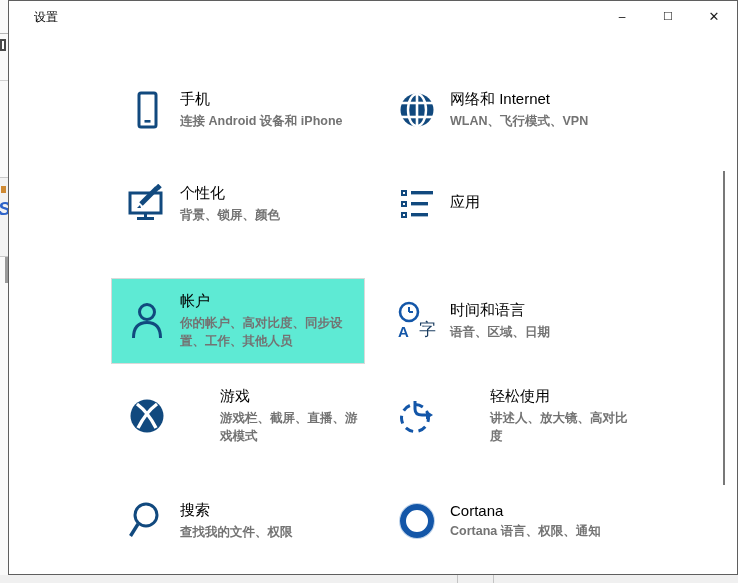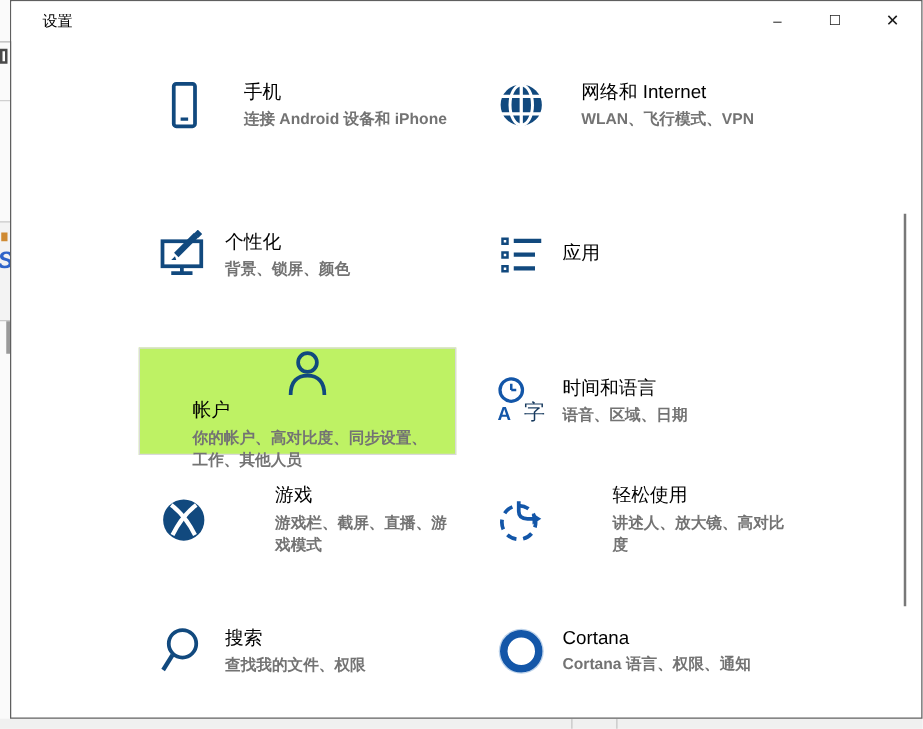--- a/index.html
+++ b/index.html
@@ -28,24 +28,24 @@
   .title-text { position:absolute; left:13px; top:0; line-height:32px; font-size:12px; color:#000;margin-left:12px; }
   .win-controls { position:absolute; right:0; top:0; height:32px; display:flex; }
   .win-btn { width:46px; height:31px; display:flex; align-items:center; justify-content:center;
     font-size:12px; color:#1a1a1a; cursor:default; }
   .win-btn.max { font-size:11px; }
   .win-btn.close { font-size:13px; }
 
   
   .tile { position:absolute; width:254px; height:86px; display:flex; align-items:center;
     border:1px solid transparent; padding-left:15px; }
-  .tile.highlight { border:1px solid #d9d9d9; background:#bef264;flex-direction:column; }
+  .tile.highlight { border:1px solid #d9d9d9; background:#5eead4; }
   .col1 { left:102px; }
   .col2 { left:372px; }
-  .row1 { top:40px;gap:15px; }
+  .row1 { top:66px; }
   .row2 { top:160px; }
   .row3 { top:277px; }
   .row4 { top:372px;gap:40px; }
   .row5 { top:477px; }
 
   .tile-icon { width:40px; height:40px; flex:0 0 40px; position:relative; }
   .tile-text { margin-left:13px; width:196px; }
   .tile-title { font-size:15px; color:#000; margin-bottom:3px; }
   .tile-sub { font-size:12.5px; color:#737373; line-height:1.45;font-weight:bold; }
 

